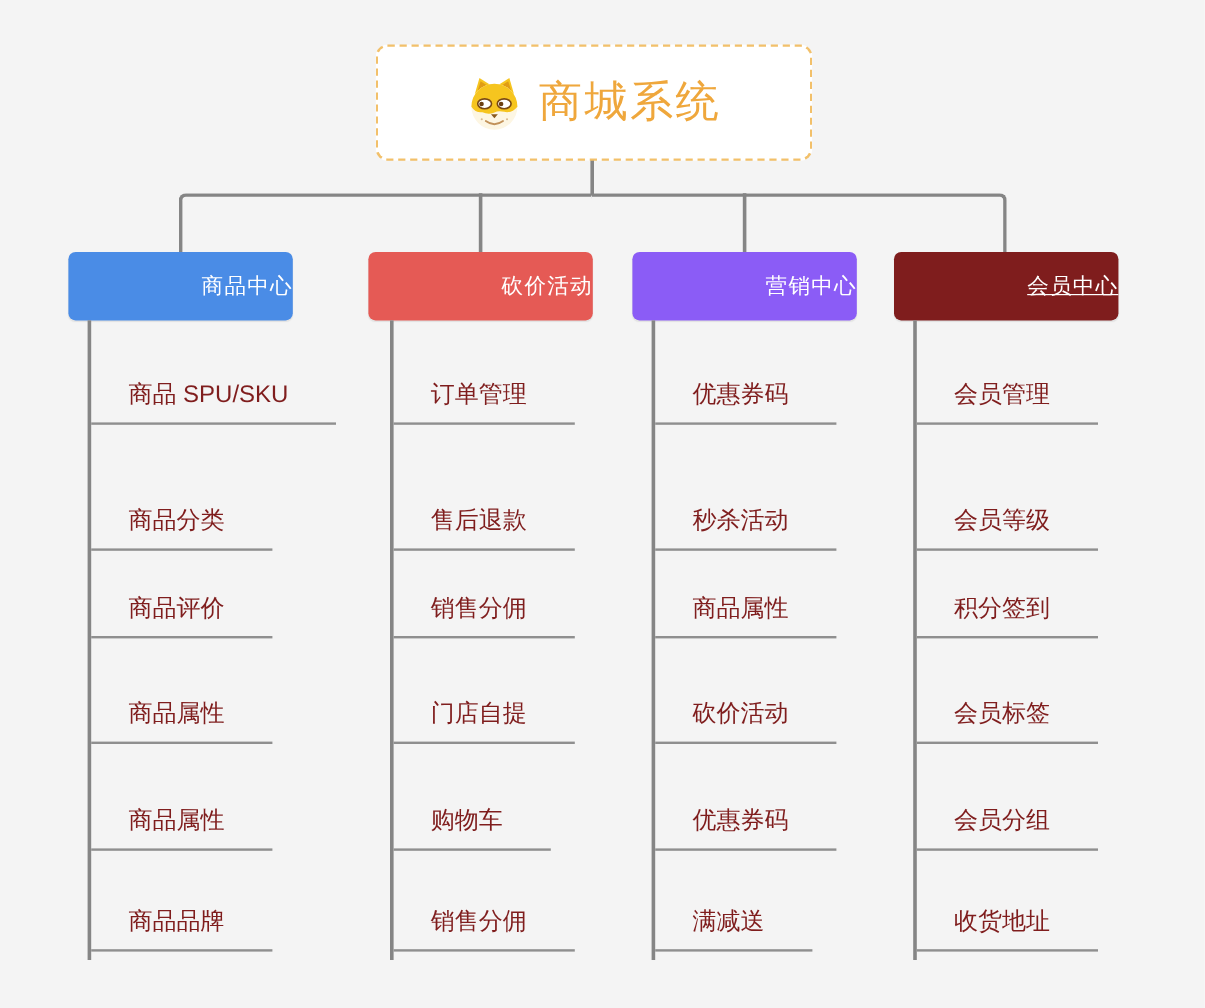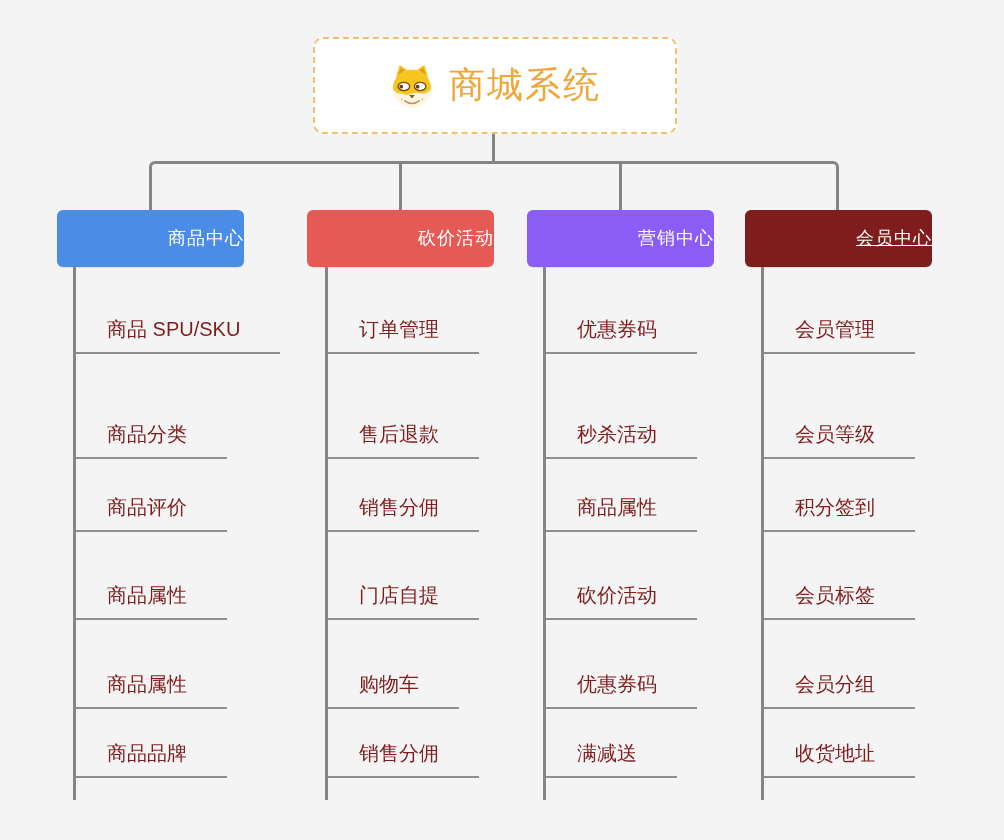--- a/index.html
+++ b/index.html
@@ -53,21 +53,21 @@
   }
   .c0{left:73px;} .c1{left:325px;} .c2{left:543px;} .c3{left:761px;}
   .leaf{
     position:absolute;left:0;
     white-space:nowrap;
     font-size:20px;color:#7f1d1d;line-height:27px;
     padding:0 40px 9px 31px;
     border-bottom:2px solid #8f8f8f;
   }
   .r0{top:49px;} .r1{top:138px;margin-top:16px;} .r2{top:227px;}
-  .r3{top:315px;} .r4{top:404px;} .r5{top:473px;}
+  .r3{top:315px;} .r4{top:404px;} .r5{top:488px;}
 </style>
 </head>
 <body>
 
 <div class="canvas">
 
   <div class="root-stub"></div>
   <div class="corner-left"></div>
   <div class="corner-right"></div>
   <div class="mid-stub ms1"></div>

